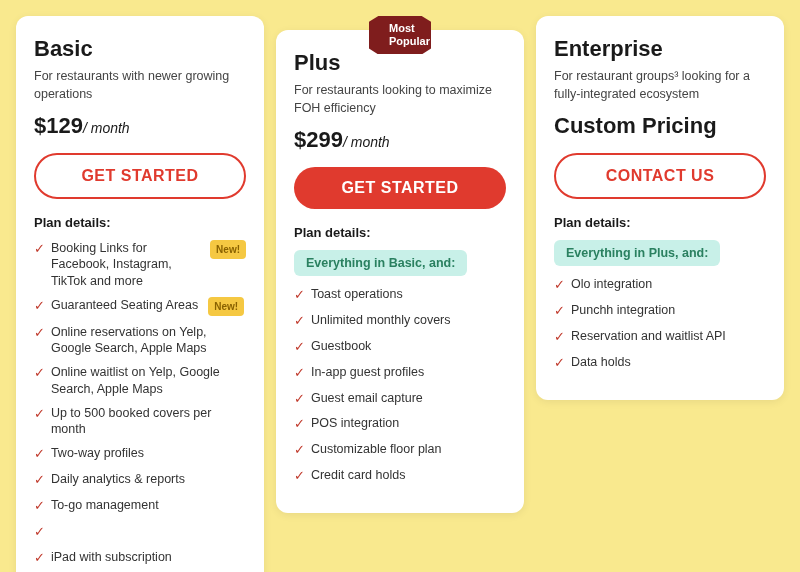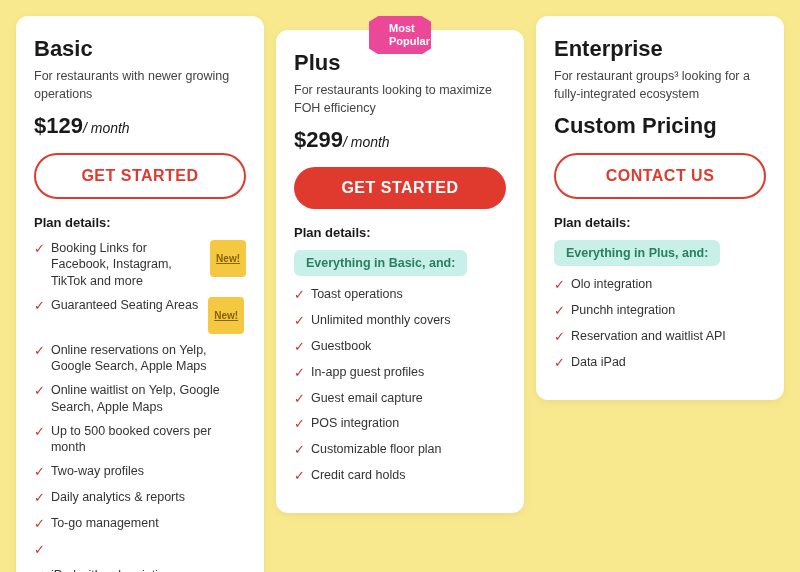--- a/index.html
+++ b/index.html
@@ -95,32 +95,31 @@
       color: #c0392b;
       font-size: 13px;
       flex-shrink: 0;
       margin-top: 1px;
     }
     .badge {
       background: #f5c842;
       color: #8a6200;
       font-size: 10px;
       font-weight: bold;
-      padding: 12px 6px;
+      padding: 3px 6px;
       border-radius: 4px;
       margin-left: 4px;
       flex-shrink: 0;
-      text-decoration: underline;
     }
     .most-popular-badge {
       position: absolute;
       top: -14px;
       left: 50%;
       transform: translateX(-50%);
-      background: #ec4899;
+      background: #7f1d1d;
       color: #fff;
       font-size: 11px;
       font-weight: bold;
       padding: 6px 20px;
       clip-path: polygon(15% 0%, 85% 0%, 100% 15%, 100% 85%, 85% 100%, 15% 100%, 0% 85%, 0% 15%);
       text-align: center;
       line-height: 1.2;
       width: 62px;
     }
     .everything-badge {
@@ -252,17 +251,17 @@
       <span>Punchh integration</span>
 
     </li>
         <li>
       <span class="check">✓</span>
       <span>Reservation and waitlist API</span>
 
     </li>
         <li>
       <span class="check">✓</span>
-      <span>Data iPad</span>
+      <span>Data holds</span>
 
     </li>
       </ul></div>
   </div>
 
 </body></html>

